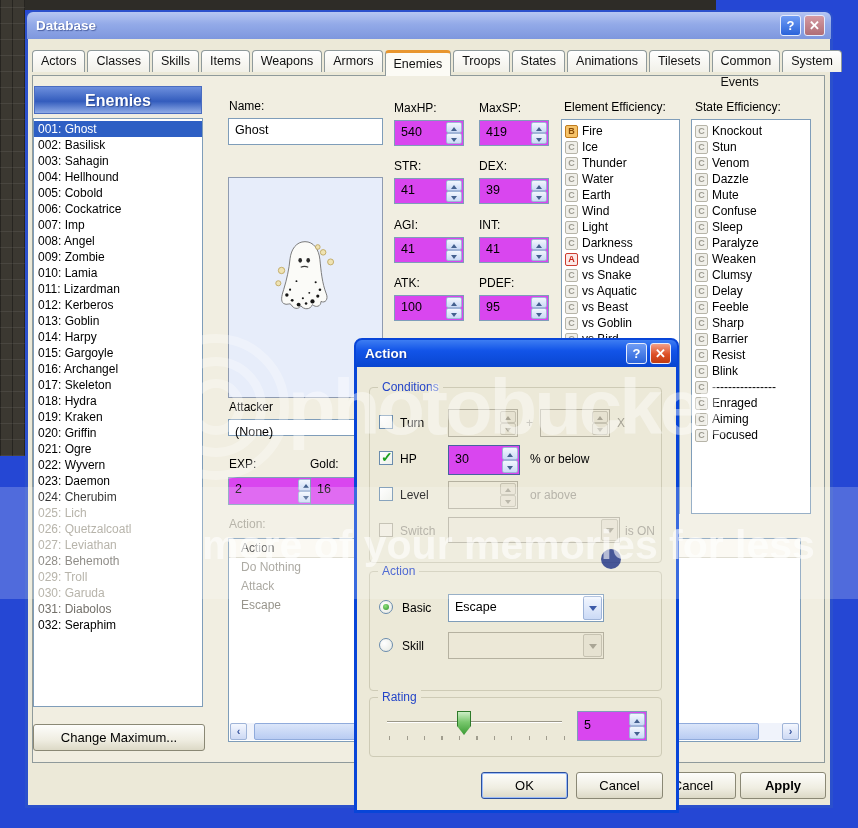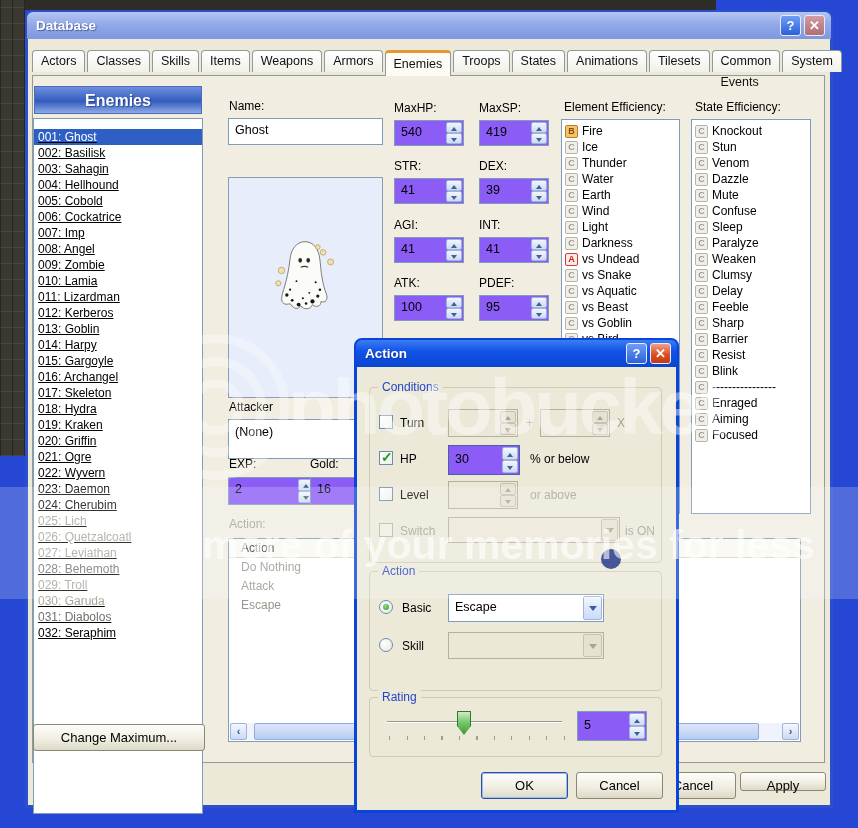--- a/index.html
+++ b/index.html
@@ -35,35 +35,35 @@
   .tab.sel{height:26px;line-height:23px;background:#fcfbf5;border-top:3px solid #e8962e;z-index:4;}
 
   .page{position:absolute;left:4px;top:36px;width:793px;height:688px;background:#f1eee1;
         border:1px solid #8f9a9b;z-index:2;}
 
   
   .enemies-hdr{position:absolute;left:1px;top:10px;width:168px;height:28px;color:#fff;font-weight:bold;
         font-size:16px;text-align:center;line-height:28px;text-shadow:1px 1px 1px rgba(10,30,90,.5);
         background:linear-gradient(180deg,#6d8fdd 0%,#335cbd 55%,#8fabe6 100%);border:1px solid #4a6cc0;}
   .listbox{position:absolute;background:#fff;border:1px solid #7f9db9;overflow:hidden;}
-  #enemyList{left:0;top:42px;width:170px;height:696px;padding-top:10px;text-decoration:underline;}
+  #enemyList{left:0;top:42px;width:170px;height:589px;padding-top:2px;}
   .erow{height:16px;line-height:16px;font-size:12px;padding-left:4px;color:#000;white-space:nowrap;}
   .erow.sel{background:#2e5fc4;color:#fff;}
   .erow.dim{color:#a6a296;}
   .erow.dim2{color:#73706a;}
 
   .btn{position:absolute;background:linear-gradient(180deg,#fdfdfb 0%,#efede1 60%,#dcd9c6 100%);
        border:1px solid #8a8875;border-radius:3px;font-size:13px;text-align:center;color:#000;cursor:default;}
   .btn.default{border:1px solid #2b4f9e;box-shadow:inset 0 0 0 1px #9cbcf8;}
 
   
   .lab{position:absolute;font-size:12px;color:#000;white-space:nowrap;}
   .lab.dim{color:#a5a295;}
   .field{position:absolute;background:#fff;border:1px solid #7f9db9;font-size:12.5px;padding:4px 0 0 6px;color:#000;}
-  .spin{position:absolute;background:#8b5cf6;border:1px solid #7f9db9;}
+  .spin{position:absolute;background:#d946ef;border:1px solid #7f9db9;}
   .spin .val{position:absolute;left:6px;top:4px;font-size:12.5px;color:#000;}
   .spin-btns{position:absolute;top:1px;right:1px;bottom:1px;width:16px;display:flex;flex-direction:column;}
   .sb{flex:1;position:relative;background:linear-gradient(180deg,#f2f6fe,#cbdaf6);
       border:1px solid #9fb4d8;border-radius:2px;}
   .sb.up::after{content:"";position:absolute;left:50%;top:50%;margin:-4px 0 0 -3px;
       border:3px solid transparent;border-bottom:4px solid #44608f;}
   .sb.dn::after{content:"";position:absolute;left:50%;top:50%;margin:-1px 0 0 -3px;
       border:3px solid transparent;border-top:4px solid #44608f;}
   .spin.dis{background:#ece8d7;border-color:#b5b1a0;}
   .spin.dis .sb{background:#e6e2d1;border-color:#c6c2b1;}
@@ -300,21 +300,21 @@
             <div class="spin" style="left: 85px; top: 194px; width: 70px; height: 26px; padding-left: 37px;">
               <span class="val">95</span>
               <span class="spin-btns">
                 <span class="sb up"></span>
                 <span class="sb dn"></span>
               </span>
             </div>
           </div>
 
         <div class="lab" style="left:196px;top:324px;">Attacker</div>
-        <div class="combo" style="left:195px;top:343px;width:160px;height:40px;">
+        <div class="combo" style="left:195px;top:343px;width:160px;height:17px;">
           <span class="val">(None)</span>
           <span class="combo-btn"></span>
         </div>
 
         <div class="lab" style="left:196px;top:381px;">EXP:</div>
         <div class="spin" style="left:195px;top:401px;width:88px;height:28px;">
           <span class="val">2</span>
           <span class="spin-btns">
               <span class="sb up"></span>
               <span class="sb dn"></span>
@@ -483,21 +483,21 @@
               <span>Aiming</span>
             </div>
             <div class="effrow">
               <span class="gi gi-C">C</span>
               <span>Focused</span>
             </div>
           </div>
       </div>
 
       <div class="btn" style="left:622px;top:733px;width:86px;height:27px;line-height:25px;">Cancel</div>
-      <div class="btn" style="left:712px;top:733px;width:86px;height:19px;line-height:25px;">Apply</div>
+      <div class="btn" style="left:712px;top:733px;width:86px;height:27px;line-height:25px;font-weight:bold;">Apply</div>
     </div>
   </div>
 
   <div class="dlg">
     <div class="tb tb-active">
       <span class="tb-title">Action</span>
       <span class="tbtn tbtn-help">?</span>
       <span class="tbtn tbtn-close-active">✕</span>
     </div>
     <div class="client">

